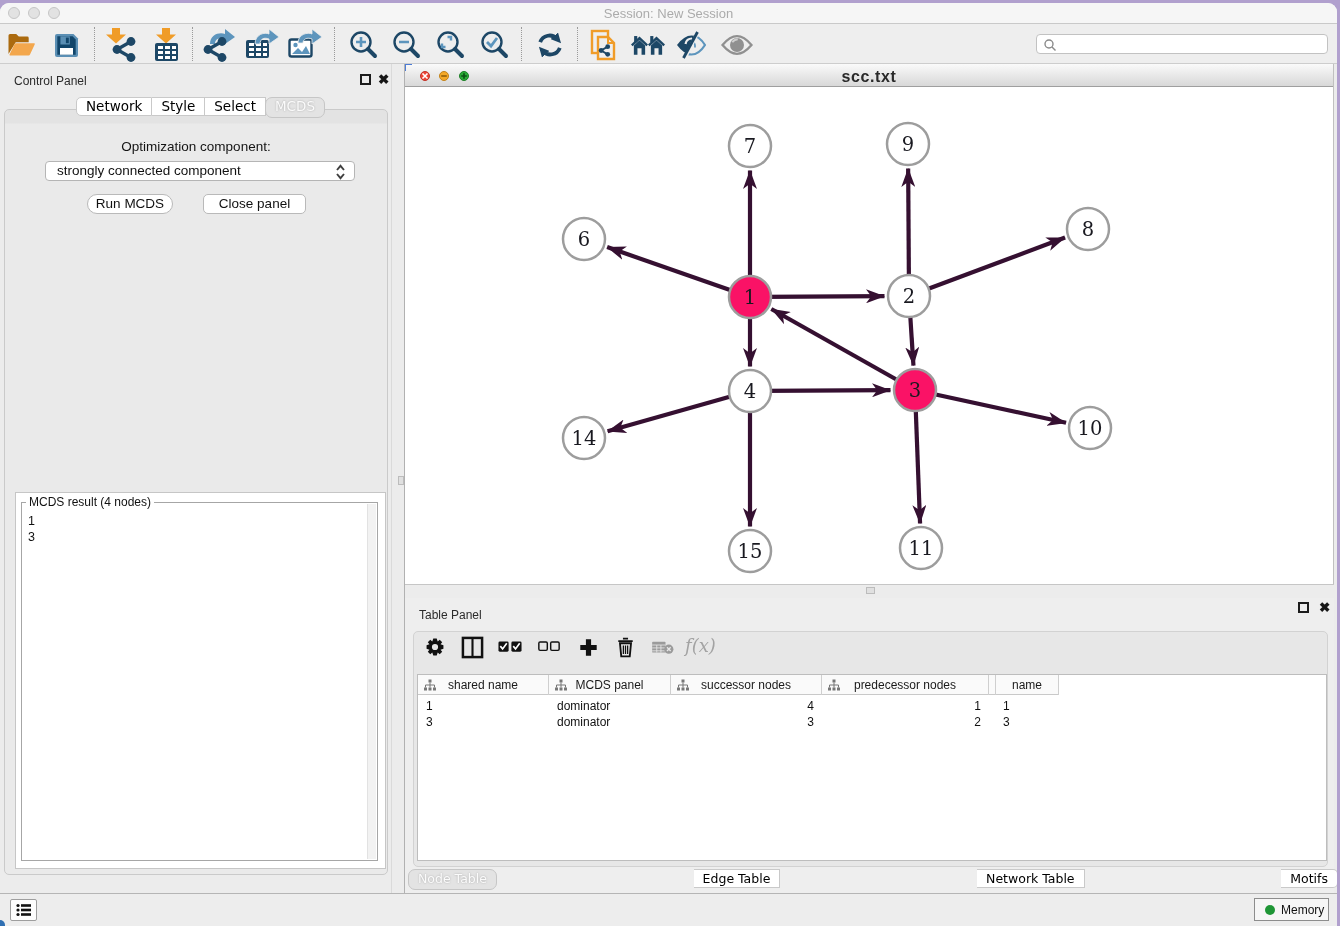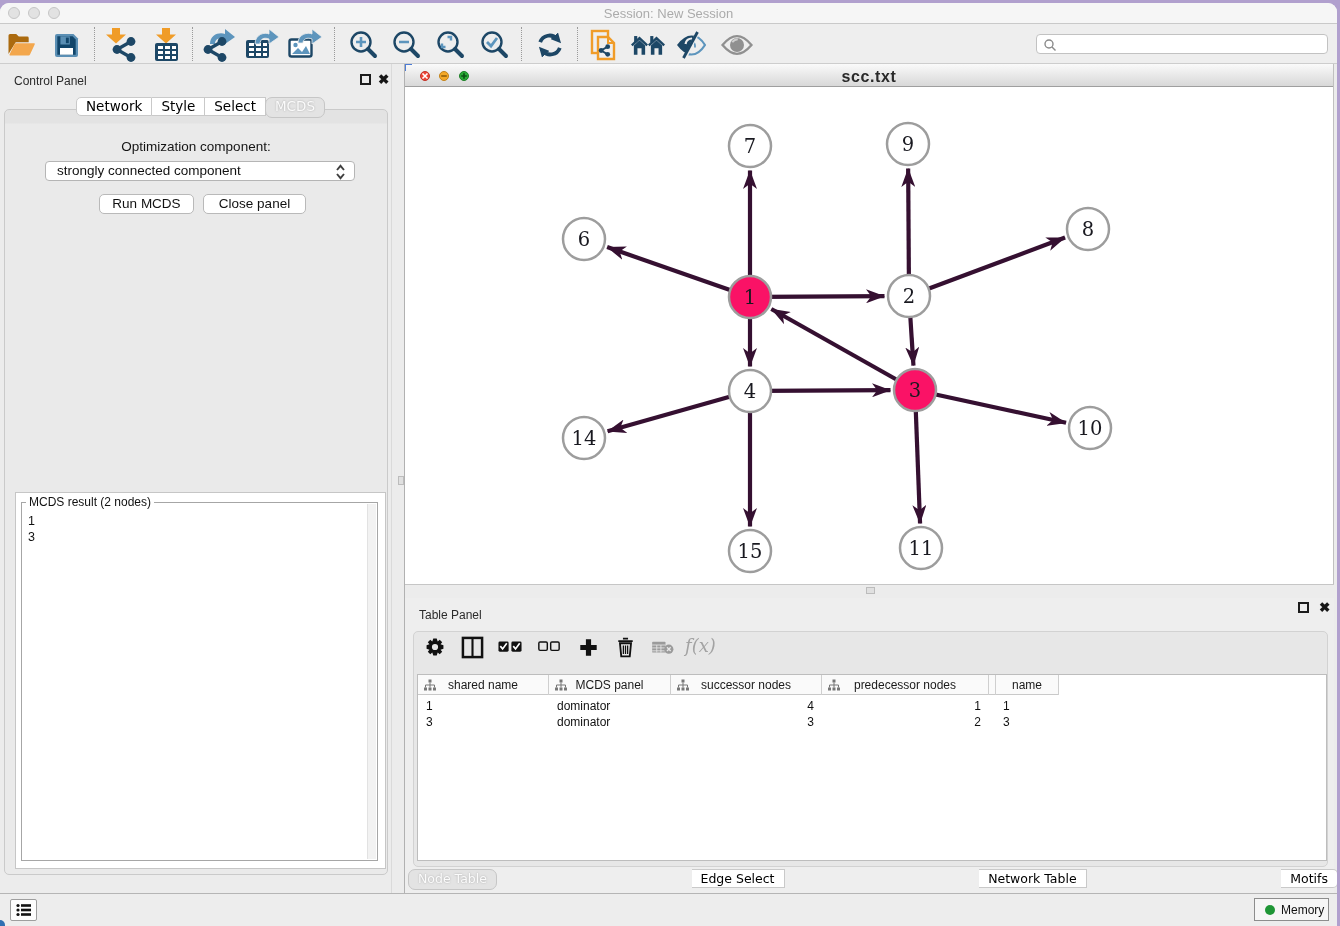--- a/index.html
+++ b/index.html
@@ -299,25 +299,25 @@
       <div class="opt-label">Optimization component:</div>
       <div class="cp-select">
         <span>strongly connected component</span>
         <span class="chevrons">
           <svg width="11" height="16" viewBox="0 0 11 16">
               <path d="M2 6 L5.5 1.8 L9 6" fill="none" stroke="#3f3f3f" stroke-width="1.9"></path>
               <path d="M2 10 L5.5 14.2 L9 10" fill="none" stroke="#3f3f3f" stroke-width="1.9"></path>
             </svg>
         </span>
       </div>
-      <button class="cp-btn" style="left:94px; width:95px;">Run MCDS</button>
+      <button class="cp-btn" style="left:82px; width:86px;border-radius:10px;">Run MCDS</button>
       <button class="cp-btn" style="left:198px; width:103px;">Close panel</button>
       <div class="result-box">
         <div class="result-fieldset">
-          <div class="result-legend">MCDS result (2 nodes)</div>
+          <div class="result-legend">MCDS result (4 nodes)</div>
           <div class="result-lines" id="result-lines">1
 3</div>
           <div class="result-scroll"></div>
         </div>
       </div>
     </div>
   </div>
 
   <div class="v-divider">
       <div class="v-handle"></div>
@@ -516,21 +516,21 @@
             <div class="td-cell" style="width: 131px; text-align: left;">3</div>
             <div class="td-cell" style="width: 122px; text-align: left;">dominator</div>
             <div class="td-cell" style="width: 151px; text-align: right;">3</div>
             <div class="td-cell" style="width: 167px; text-align: right;">2</div>
             <div class="td-cell" style="width: 82px; margin-left: 6px; text-align: left;">3</div>
           </div>
         </div>
     </div>
     <div class="bottom-tabs" id="bottom-tabs">
         <div class="tab first selected">Node Table</div>
-        <div class="tab">Edge Select</div>
+        <div class="tab">Edge Table</div>
         <div class="tab">Network Table</div>
         <div class="tab last">Motifs</div>
       </div>
   </div>
 
   <div class="status-bar">
     <div class="list-btn">
       <svg width="16" height="14" viewBox="0 0 16 14">
         <circle cx="2" cy="2.5" r="1.6" fill="#111"></circle>
           <rect x="5" y="1.2" width="10" height="2.6" fill="#111"></rect>

